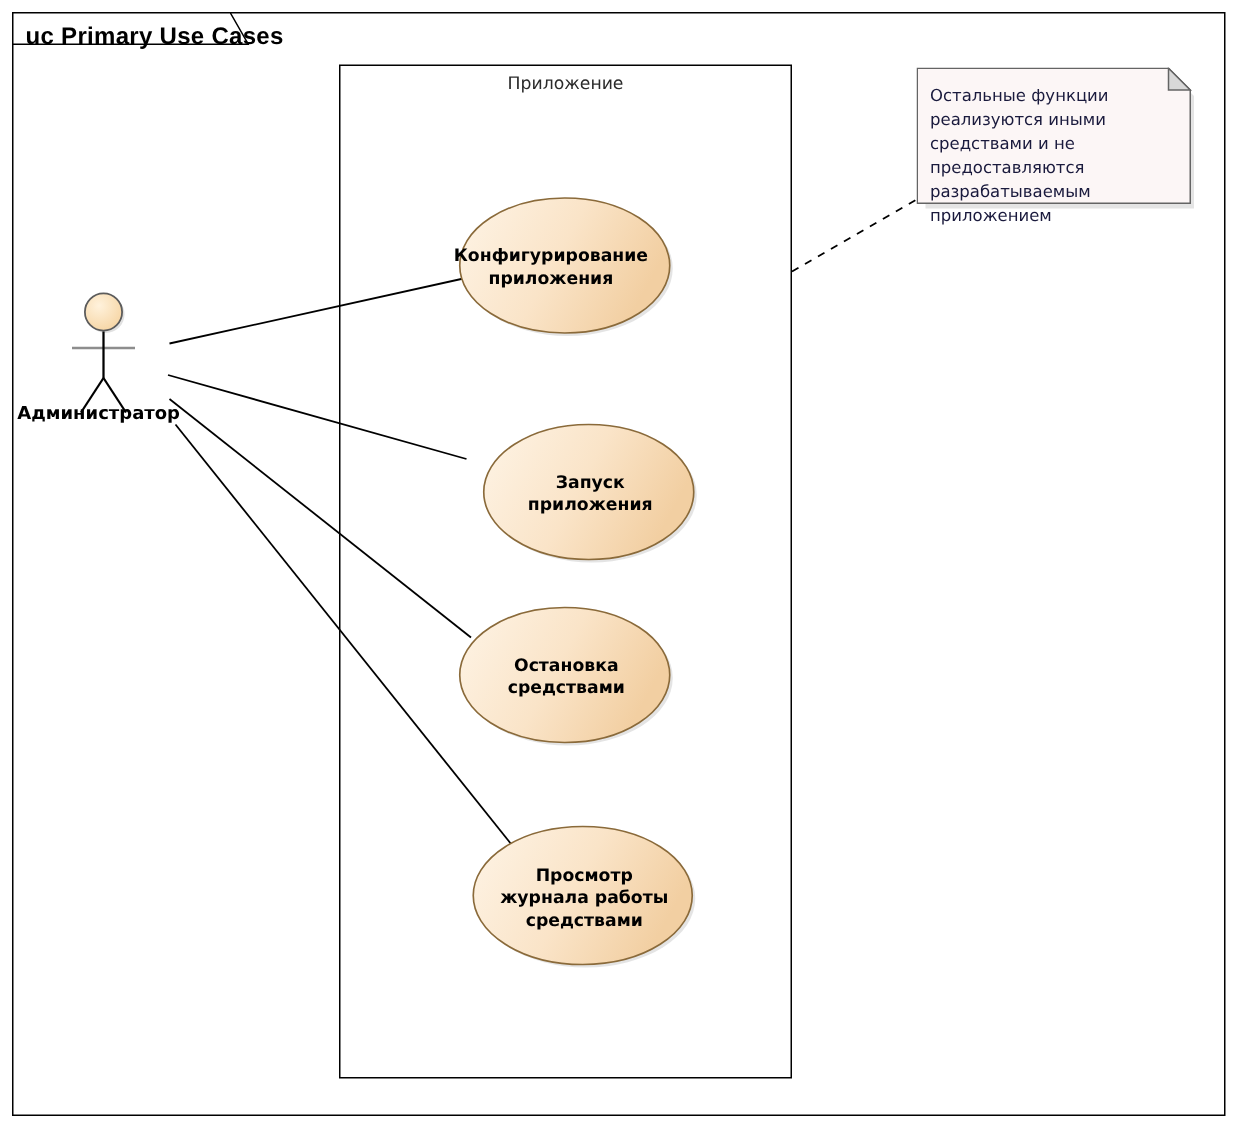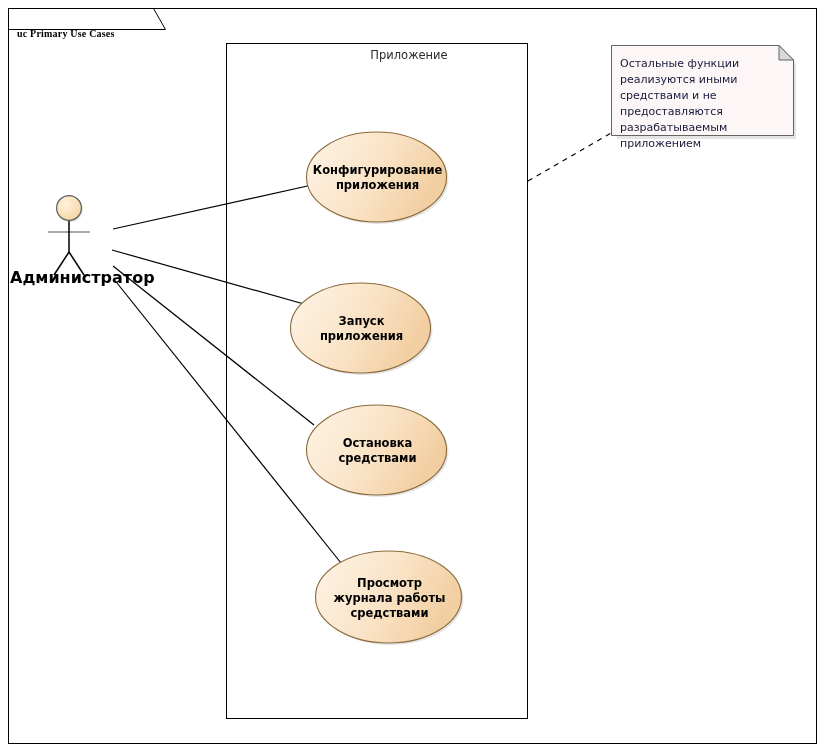--- a/index.html
+++ b/index.html
@@ -37,27 +37,27 @@
     z-index: 6;
   }
   #frame-tab-shape {
     position: absolute;
     left: 0;
     top: 0;
   }
   #frame-tab-label {
     position: absolute;
     left: 9px;
-    top: 20px;
-    font-size: 10px;
+    top: 8px;
+    font-size: 16px;
     font-weight: bold;
     color: #000000;
     white-space: nowrap;
     letter-spacing: 0.2px;
-    font-family: Liberation Serif, serif;
+    font-family: Liberation Sans, sans-serif;
   }
 
   
   #system-boundary {
     position: absolute;
     left: 226px;
     top: 43px;
     width: 302px;
     height: 676px;
     border: 1px solid #000000;
@@ -68,21 +68,20 @@
   #system-boundary-label {
     position: absolute;
     left: 226px;
     top: 48px;
     width: 302px;
     text-align: center;
     font-size: 11.5px;
     color: #2b2b2b;
     z-index: 3;
     font-family: "DejaVu Sans", sans-serif;
-    margin-left: 32px;
   }
 
   
   #connector-layer {
     position: absolute;
     left: 0;
     top: 0;
     width: 825px;
     height: 752px;
     z-index: 4;
@@ -96,43 +95,43 @@
     top: 180px;
     width: 80px;
     height: 105px;
     z-index: 5;
   }
   #actor-label {
     position: absolute;
     left: 10px;
     top: 268px;
     width: 110px;
-    text-align: center;
-    font-size: 16px;
+    text-align: right;
+    font-size: 12px;
     font-weight: bold;
     color: #000000;
     z-index: 6;
     white-space: nowrap;
     font-family: "DejaVu Sans", sans-serif;
   }
 
   
   .use-case {
     position: absolute;
     z-index: 5;
   }
   .use-case-label {
     position: absolute;
     left: 0;
     top: 0;
     width: 100%;
     height: 100%;
     display: flex;
     align-items: center;
-    justify-content: center;
+    justify-content: flex-end;
     text-align: center;
     font-size: 11.5px;
     font-weight: bold;
     color: #000000;
     line-height: 15px;
     padding: 0 18px;
     box-sizing: border-box;
     font-family: "DejaVu Sans", sans-serif;
   }
 
@@ -215,21 +214,21 @@
       </linearGradient>
     </defs>
     <ellipse cx="73.5" cy="49" rx="70" ry="45" fill="#c9c9c9" opacity="0.5"></ellipse>
     <ellipse cx="71.5" cy="47" rx="70" ry="45" fill="url(#ucGrad1)" stroke="#8a6a3a" stroke-width="1.1"></ellipse>
   </svg>
   <div class="use-case-label">
     <span>Конфигурирование приложения</span>
   </div>
 </div>
 
-<div class="use-case" style="left:289px; top:281px; width:145px; height:96px;">
+<div class="use-case" style="left:321px; top:281px; width:145px; height:96px;">
   <svg width="145" height="96" viewBox="0 0 145 96">
     <defs>
       <linearGradient id="ucGrad2" x1="0" y1="0" x2="1" y2="0.35">
         <stop offset="0%" stop-color="#FEF4E6"></stop>
         <stop offset="55%" stop-color="#FAE4C8"></stop>
         <stop offset="100%" stop-color="#F2CFA2"></stop>
       </linearGradient>
     </defs>
     <ellipse cx="73.5" cy="49" rx="70" ry="45" fill="#c9c9c9" opacity="0.5"></ellipse>
     <ellipse cx="71.5" cy="47" rx="70" ry="45" fill="url(#ucGrad2)" stroke="#8a6a3a" stroke-width="1.1"></ellipse>

